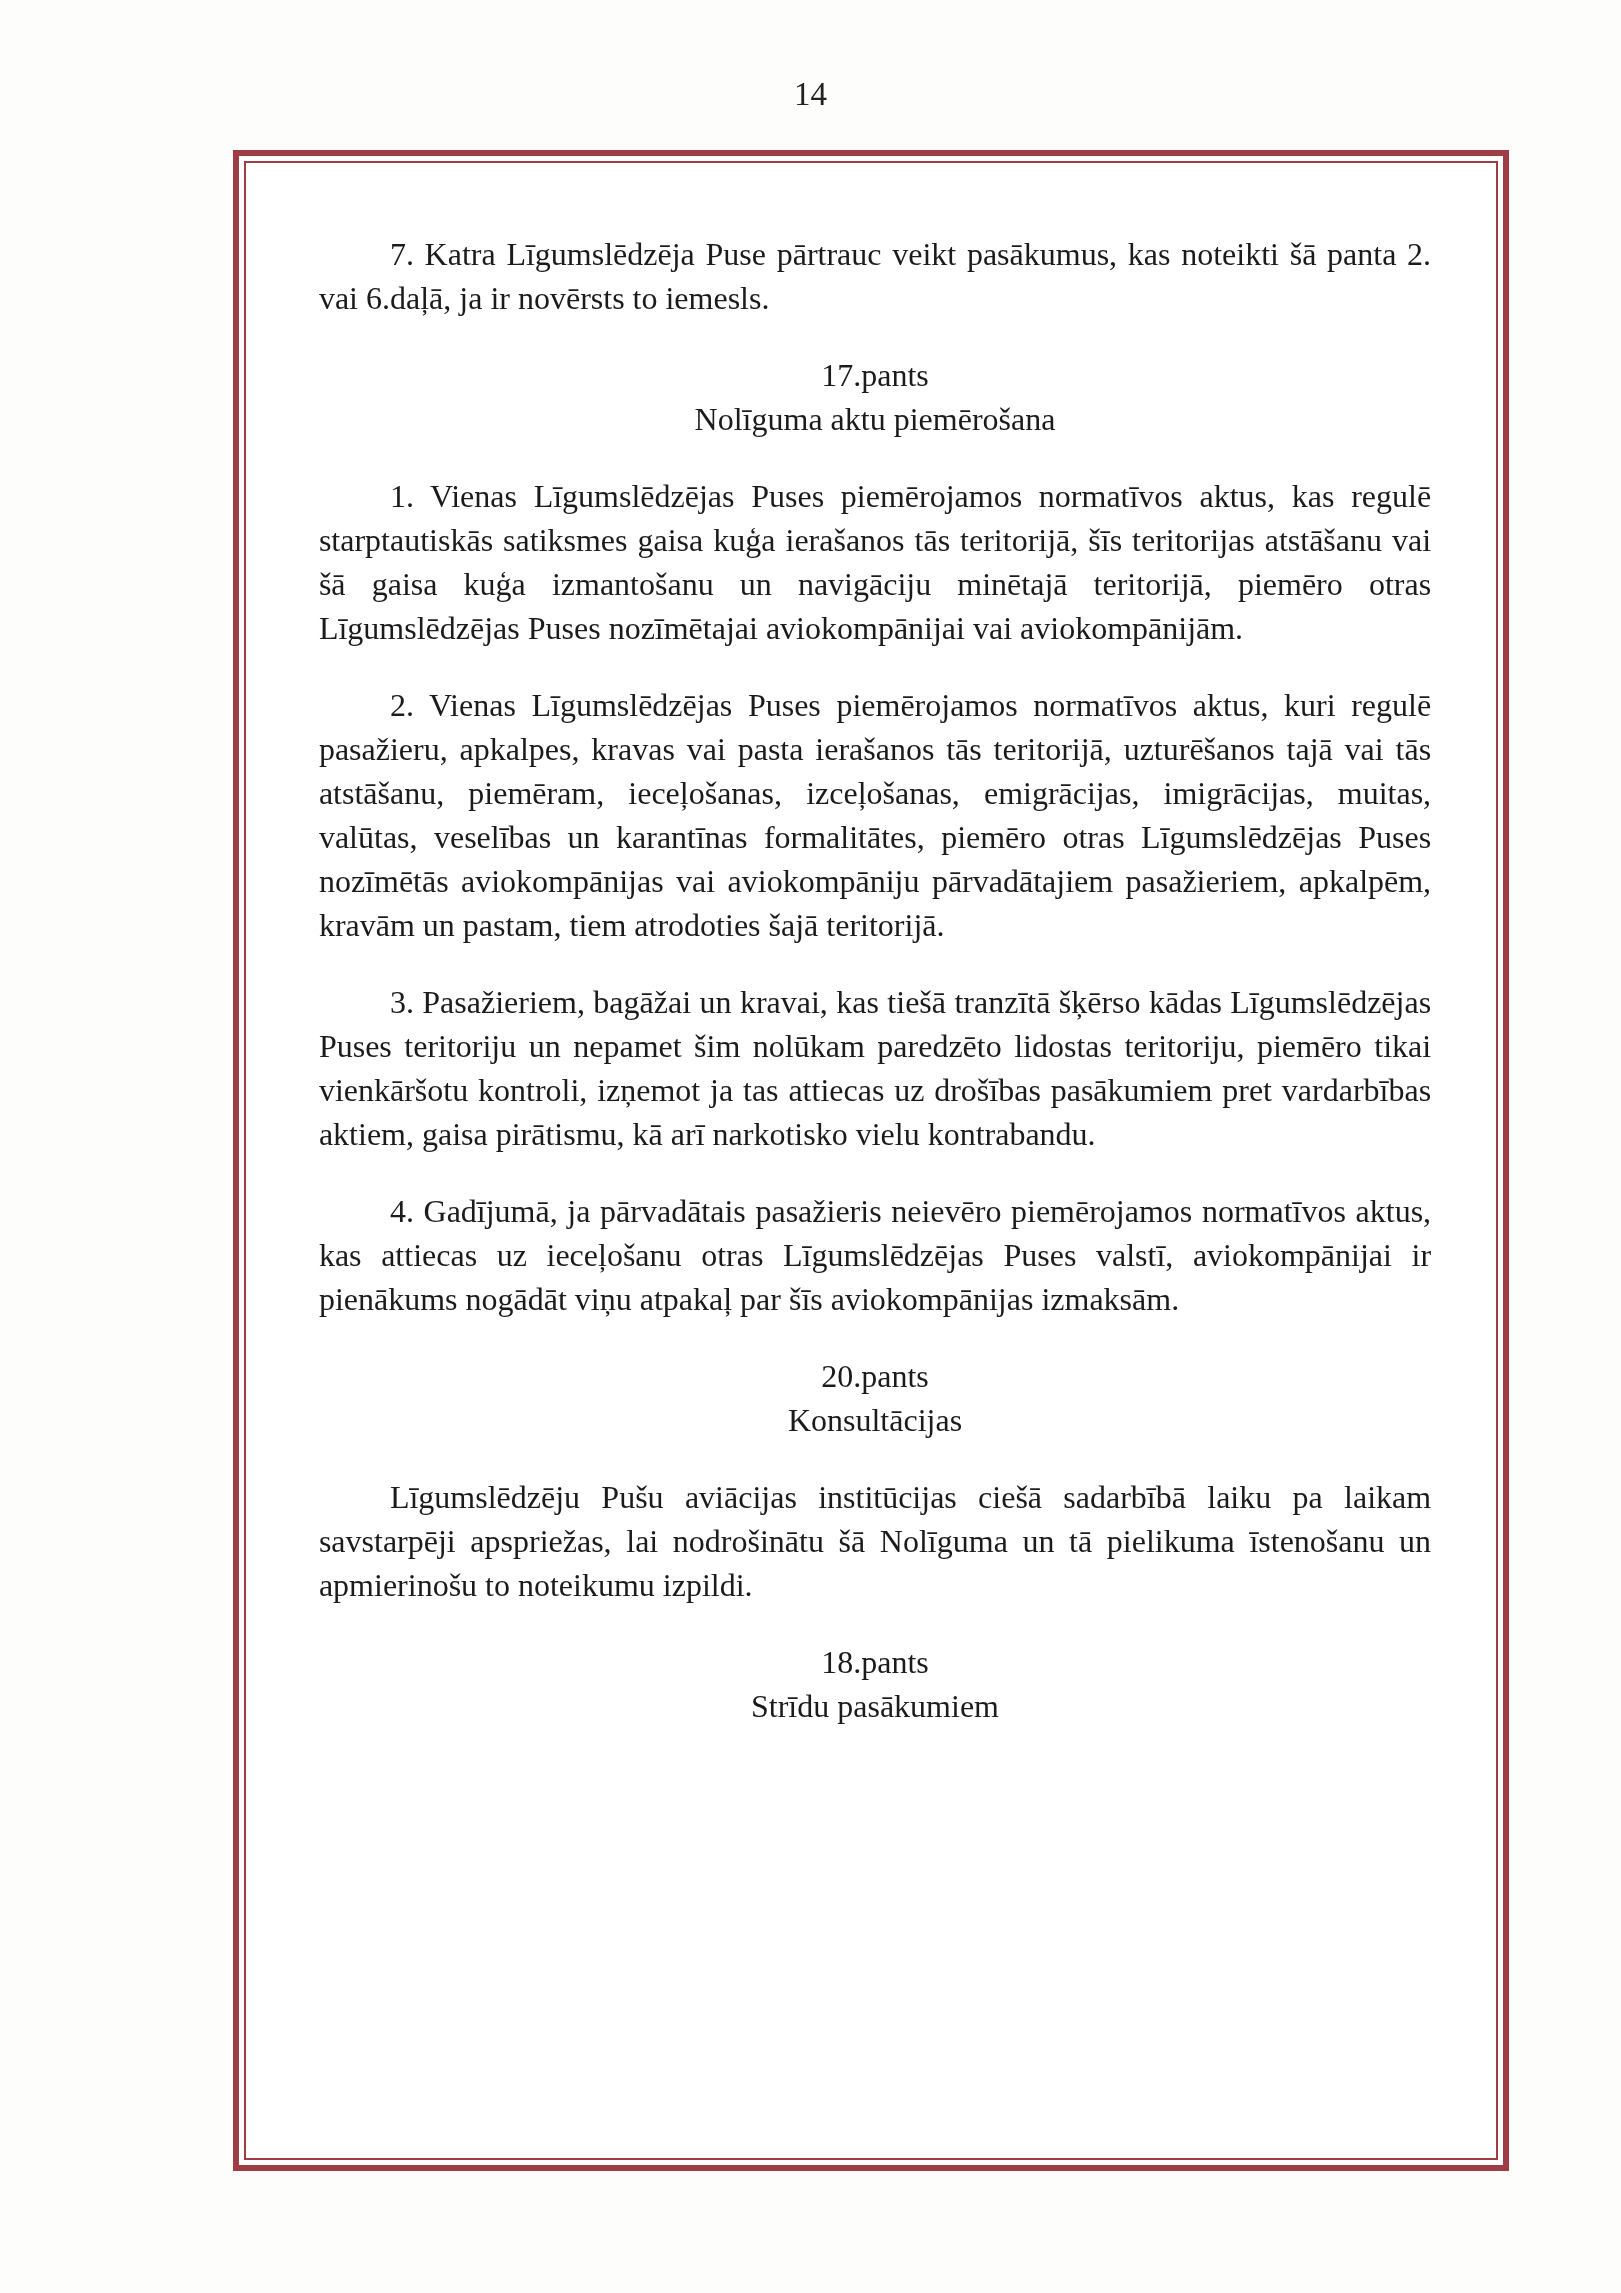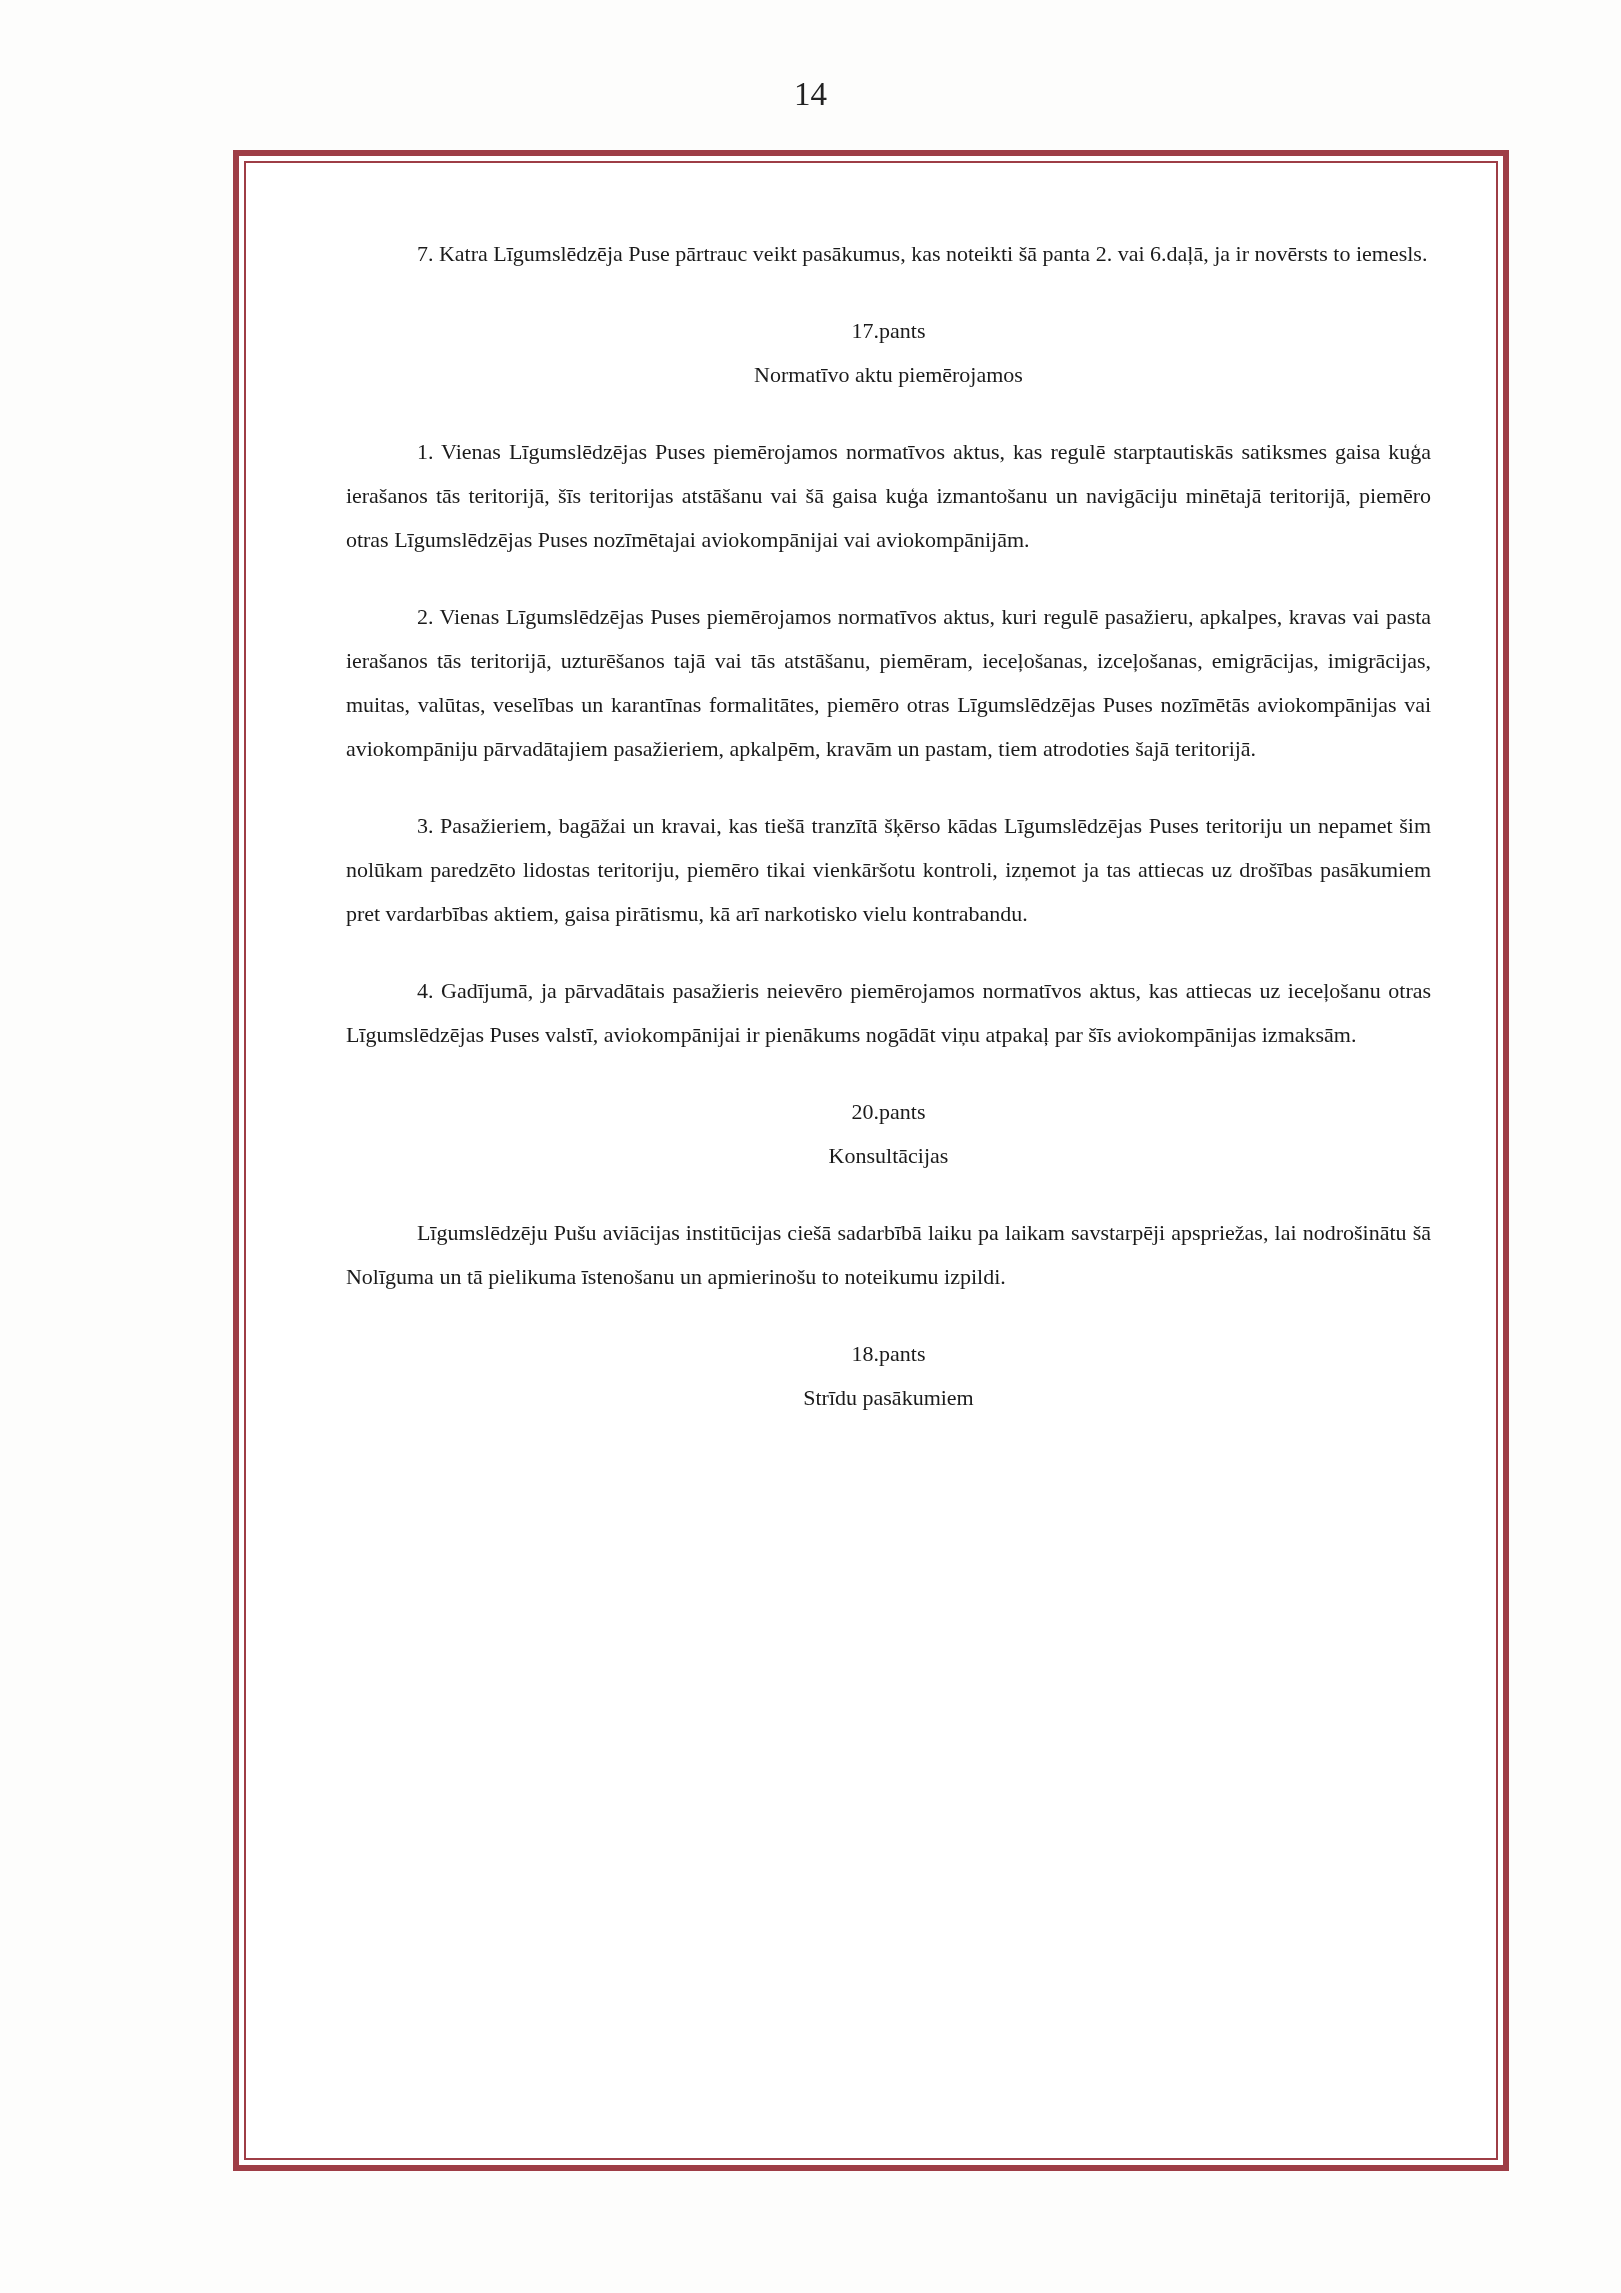--- a/index.html
+++ b/index.html
@@ -36,22 +36,22 @@
   }
   .frame-inner {
     box-sizing: border-box;
     width: 100%;
     height: 100%;
     border: 2px solid #9e3d46;
     overflow: hidden;
   }
   .doc-body {
     box-sizing: border-box;
-    padding: 69px 65px 0 100px;
-    font-size: 22px;
+    padding: 69px 65px 0 73px;
+    font-size: 32px;
     line-height: 44px;
   }
   .doc-body p {
     margin: 0 0 33px 0;
     text-indent: 71px;
     text-align: justify;
   }
   .heading {
     margin: 7.8px 0 33px 0;
     text-align: center;
@@ -69,21 +69,21 @@
   <div class="page-number">14</div>
 
   <div class="frame-outer">
     <div class="frame-inner">
       <div class="doc-body">
 
         <p>7. Katra Līgumslēdzēja Puse pārtrauc veikt pasākumus, kas noteikti šā panta 2. vai 6.daļā, ja ir novērsts to iemesls.</p>
 
         <div class="heading">
           <div>17.pants</div>
-          <div>Normatīvo aktu piemērojamos</div>
+          <div>Nolīguma aktu piemērošana</div>
         </div>
 
         <p>1. Vienas Līgumslēdzējas Puses piemērojamos normatīvos aktus, kas regulē starptautiskās satiksmes gaisa kuģa ierašanos tās teritorijā, šīs teritorijas atstāšanu vai šā gaisa kuģa izmantošanu un navigāciju minētajā teritorijā, piemēro otras Līgumslēdzējas Puses nozīmētajai aviokompānijai vai aviokompānijām.</p>
 
         <p>2. Vienas Līgumslēdzējas Puses piemērojamos normatīvos aktus, kuri regulē pasažieru, apkalpes, kravas vai pasta ierašanos tās teritorijā, uzturēšanos tajā vai tās atstāšanu, piemēram, ieceļošanas, izceļošanas, emigrācijas, imigrācijas, muitas, valūtas, veselības un karantīnas formalitātes, piemēro otras Līgumslēdzējas Puses nozīmētās aviokompānijas vai aviokompāniju pārvadātajiem pasažieriem, apkalpēm, kravām un pastam, tiem atrodoties šajā teritorijā.</p>
 
         <p>3. Pasažieriem, bagāžai un kravai, kas tiešā tranzītā šķērso kādas Līgumslēdzējas Puses teritoriju un nepamet šim nolūkam paredzēto lidostas teritoriju, piemēro tikai vienkāršotu kontroli, izņemot ja tas attiecas uz drošības pasākumiem pret vardarbības aktiem, gaisa pirātismu, kā arī narkotisko vielu kontrabandu.</p>
 
         <p>4. Gadījumā, ja pārvadātais pasažieris neievēro piemērojamos normatīvos aktus, kas attiecas uz ieceļošanu otras Līgumslēdzējas Puses valstī, aviokompānijai ir pienākums nogādāt viņu atpakaļ par šīs aviokompānijas izmaksām.</p>
 

